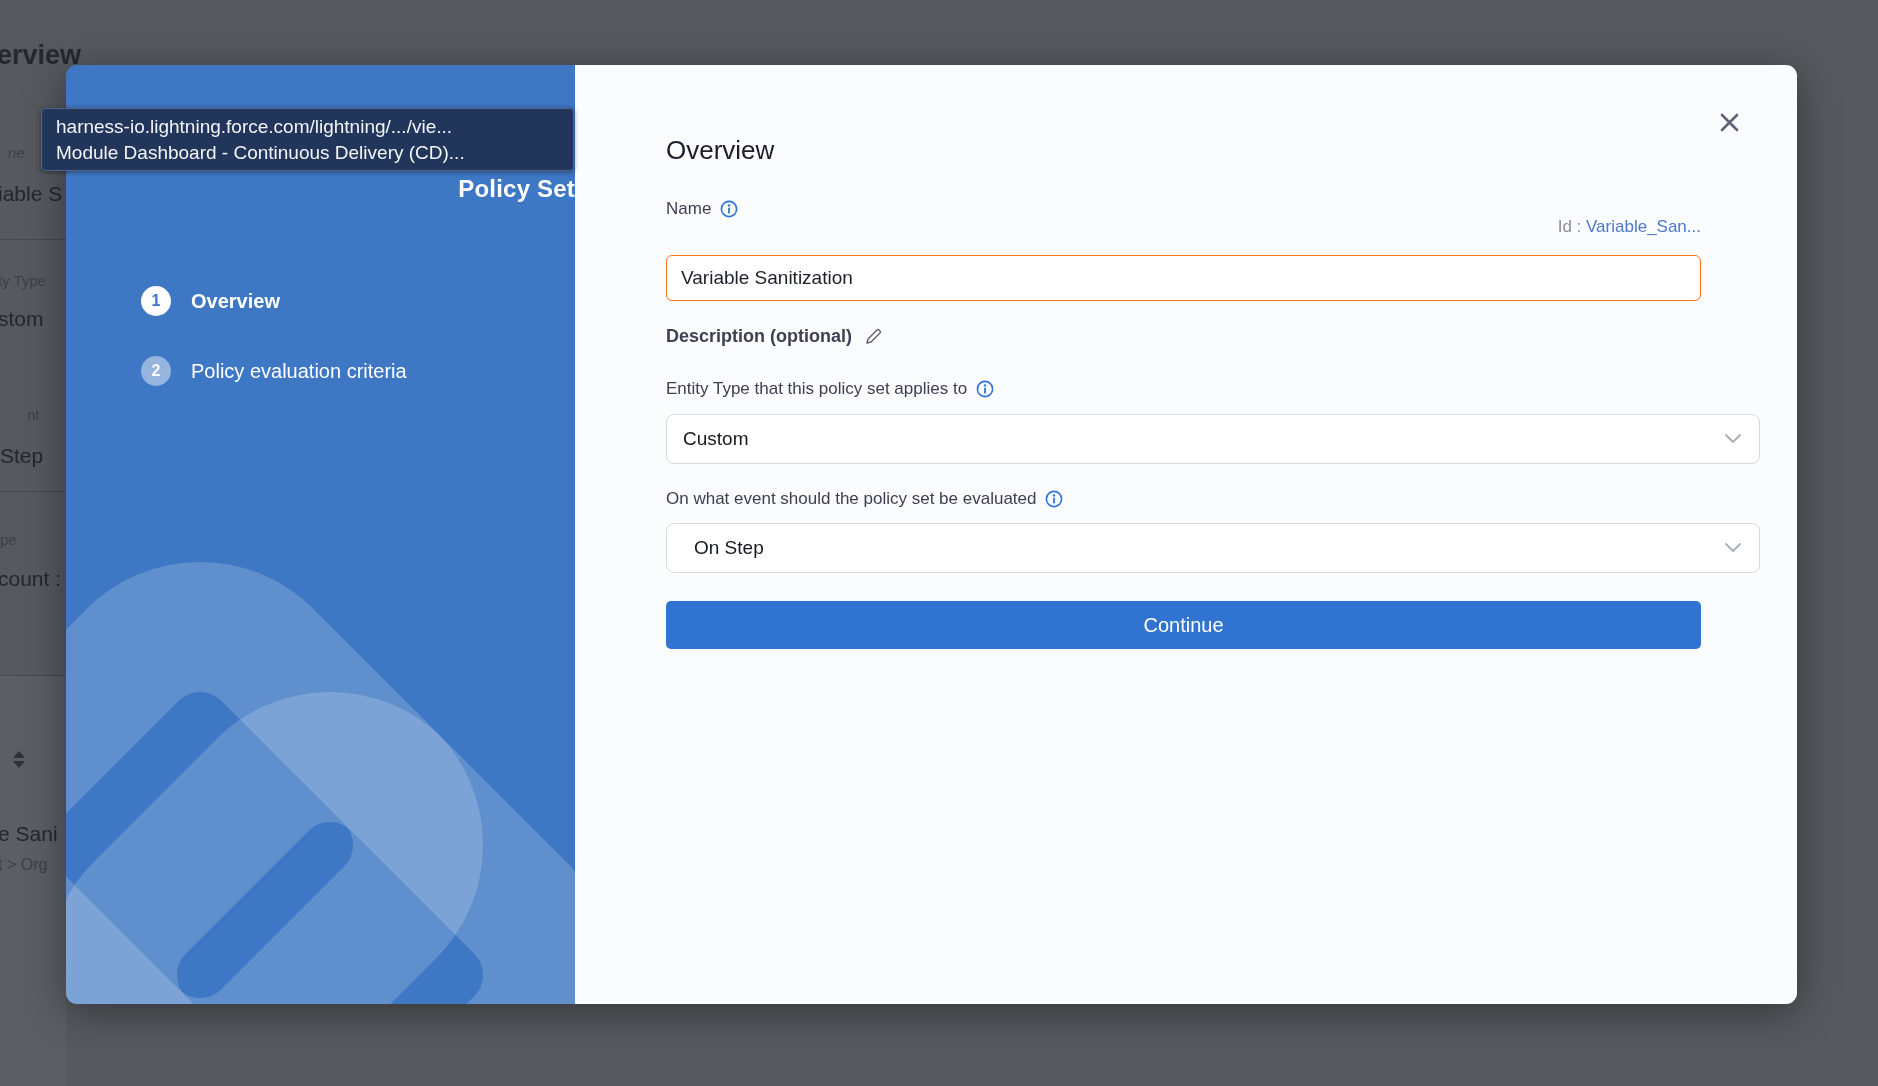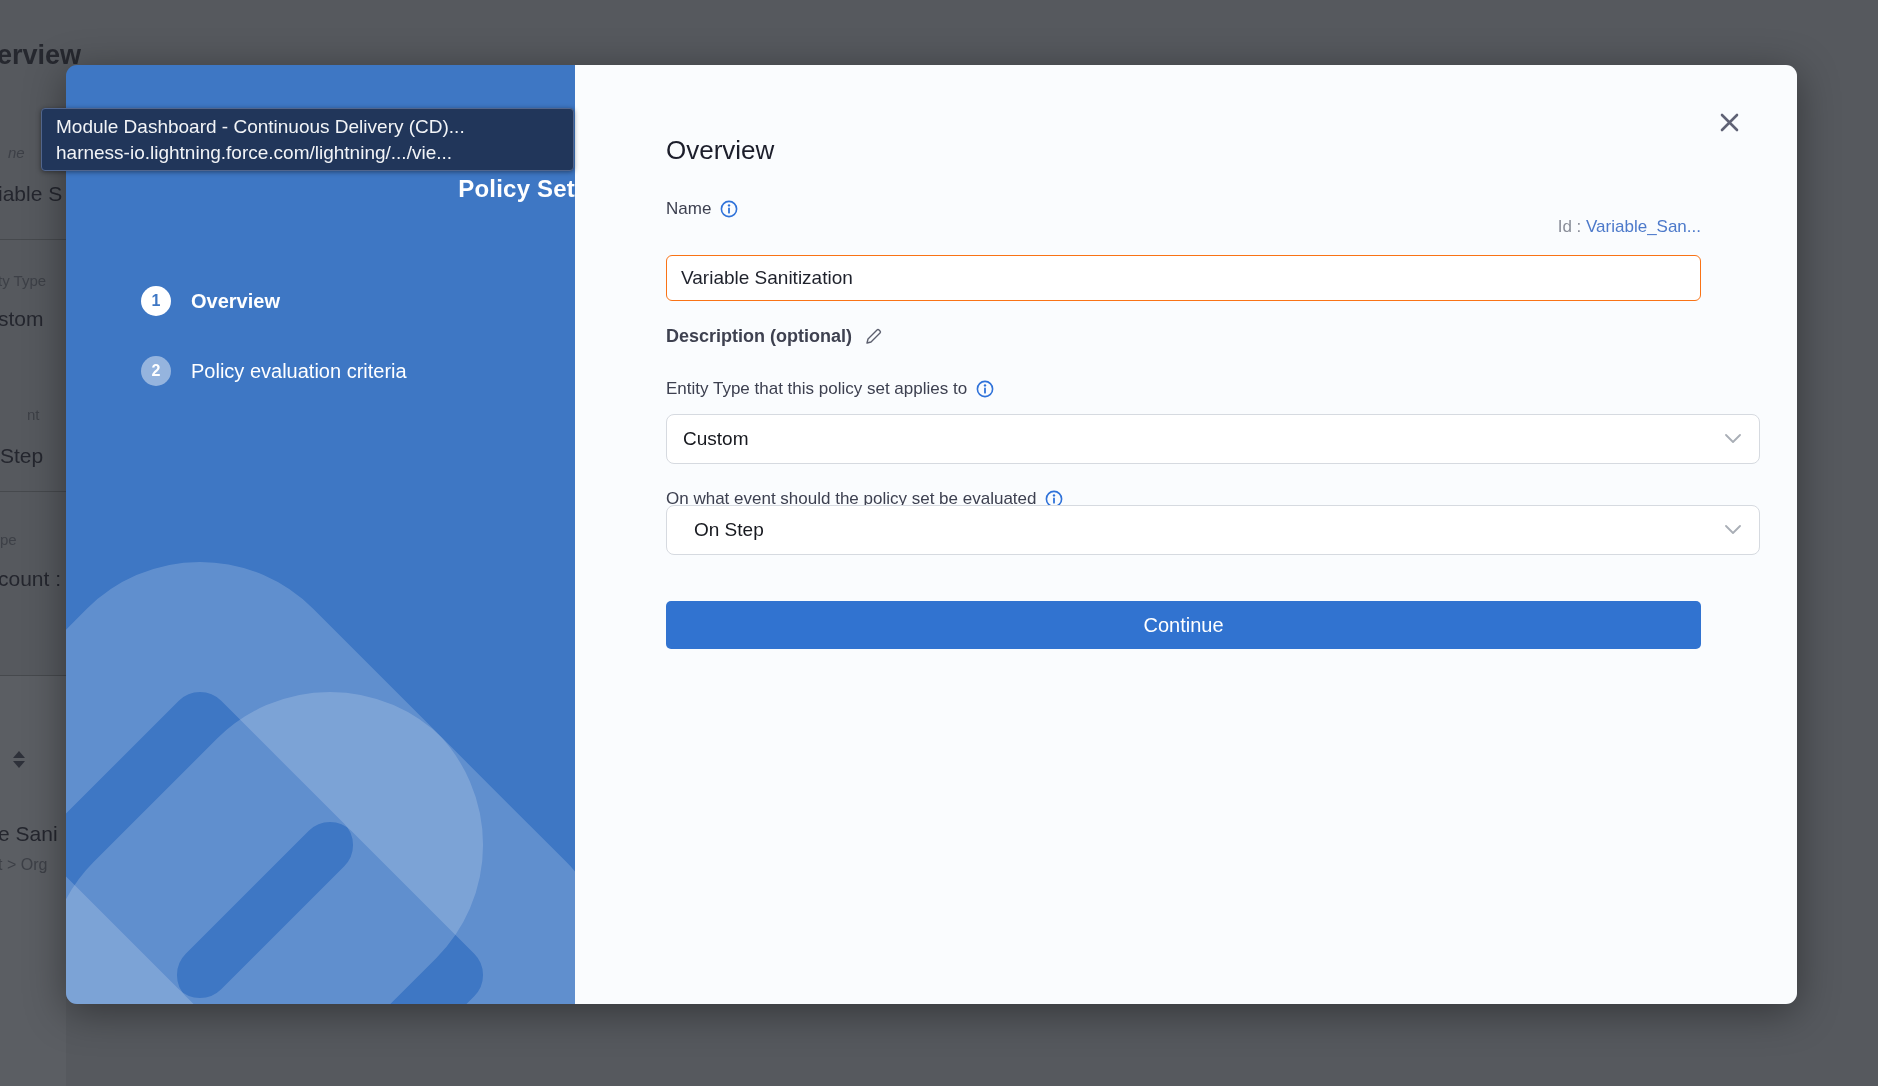--- a/index.html
+++ b/index.html
@@ -67,21 +67,21 @@
     background:#ffffff;border:1px solid #f97316;border-radius:6px;
     font-family:inherit;font-size:19px;color:#1e212b;padding:0 48px 0 14px;outline:none;
   }
   .select{
     position:absolute;left:91px;width:1094px;height:50px;box-sizing:border-box;
     background:#ffffff;border:1px solid #d6dae0;border-radius:8px;
     display:flex;align-items:center;justify-content:space-between;
     padding:0 18px 0 16px;font-size:19px;color:#17191f;cursor:pointer;
   }
   .sel-entity{top:349px;}
-  .sel-event{top:440px;padding-left:27px;}
+  .sel-event{top:458px;padding-left:27px;}
   .continue-btn{
     position:absolute;left:91px;top:536px;width:1035px;height:48px;
     background:#3173d0;border:none;border-radius:5px;cursor:pointer;
     color:#ffffff;font-size:20px;font-weight:500;font-family:inherit;
     display:flex;align-items:center;justify-content:center;
   }
   .pencil-wrap{display:inline-flex;cursor:pointer;margin-left:3px;}
   .info-wrap{display:inline-flex;cursor:pointer;}
 
   
@@ -208,17 +208,17 @@
         <svg width="16" height="10" viewBox="0 0 16 10">
           <polyline points="1,1 8,8 15,1" fill="none" stroke="#a9aeb6" stroke-width="1.8" stroke-linecap="round" stroke-linejoin="round"></polyline>
         </svg>
       </div>
 
       <button class="continue-btn">Continue</button>
     </div>
   </div>
 
   <div class="tooltip">
+    <div>harness-io.lightning.force.com/lightning/.../vie...</div>
     <div>Module Dashboard - Continuous Delivery (CD)...</div>
-    <div>harness-io.lightning.force.com/lightning/.../vie...</div>
   </div>
 
 </div>
 
 </body></html>

